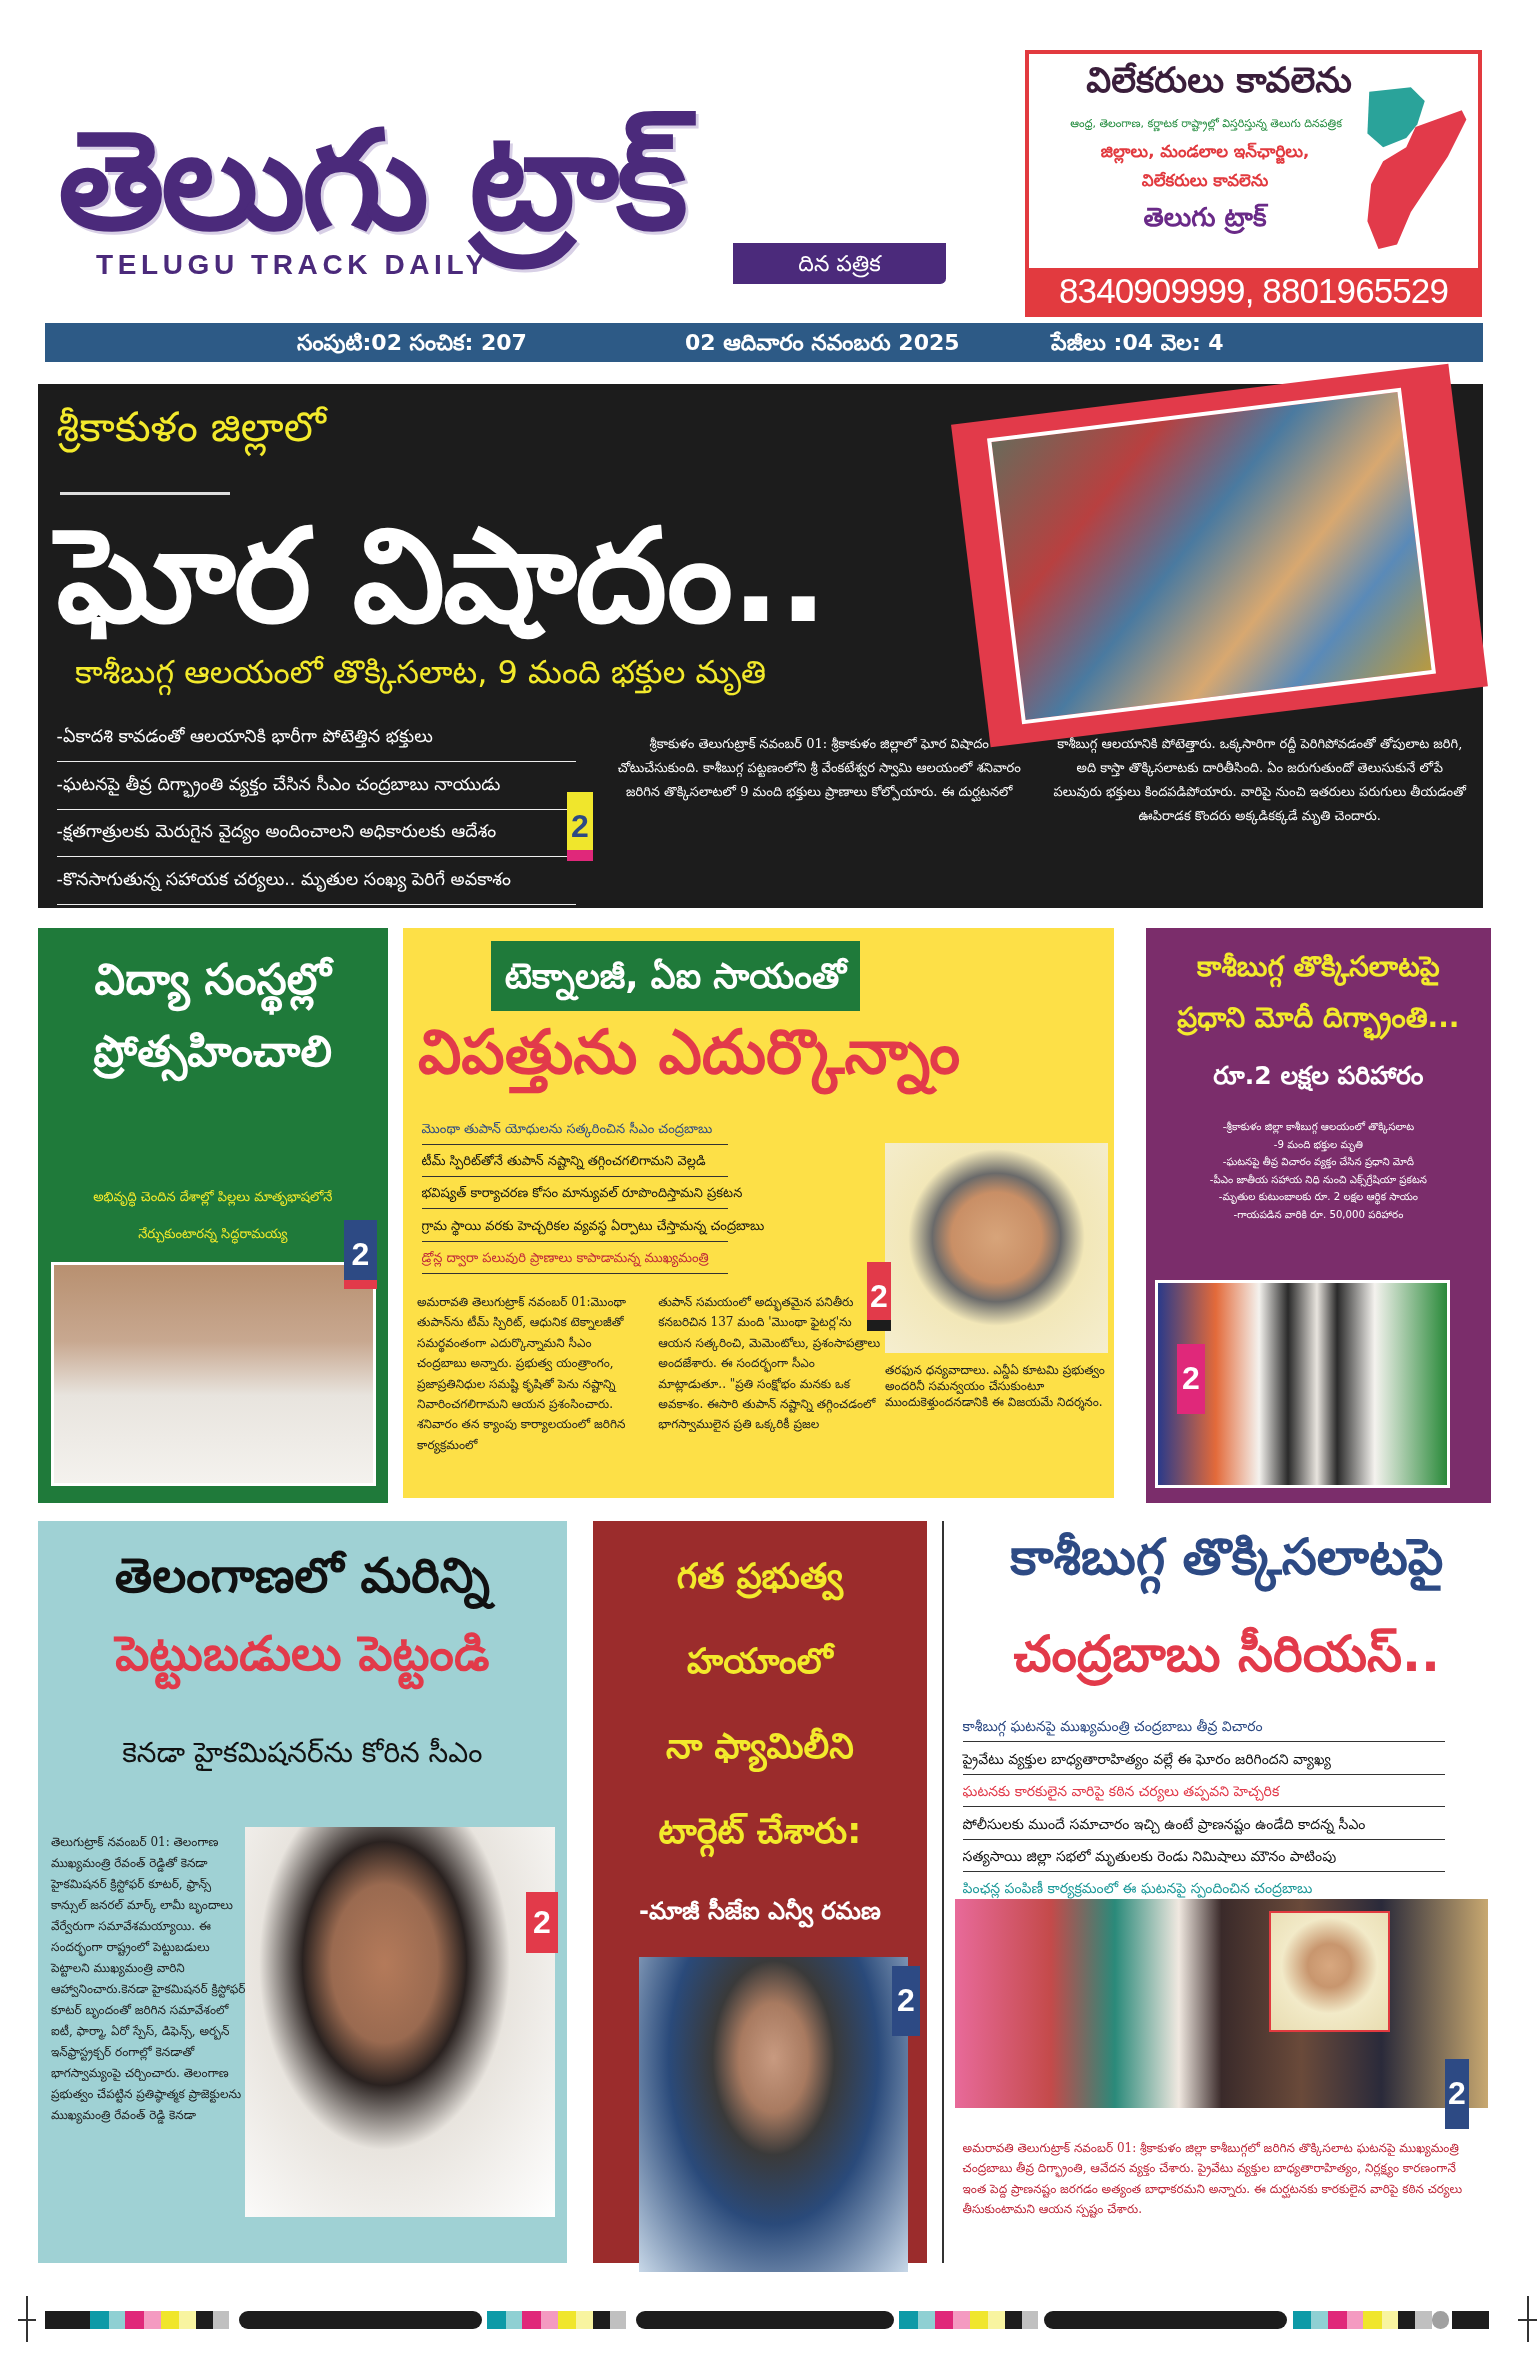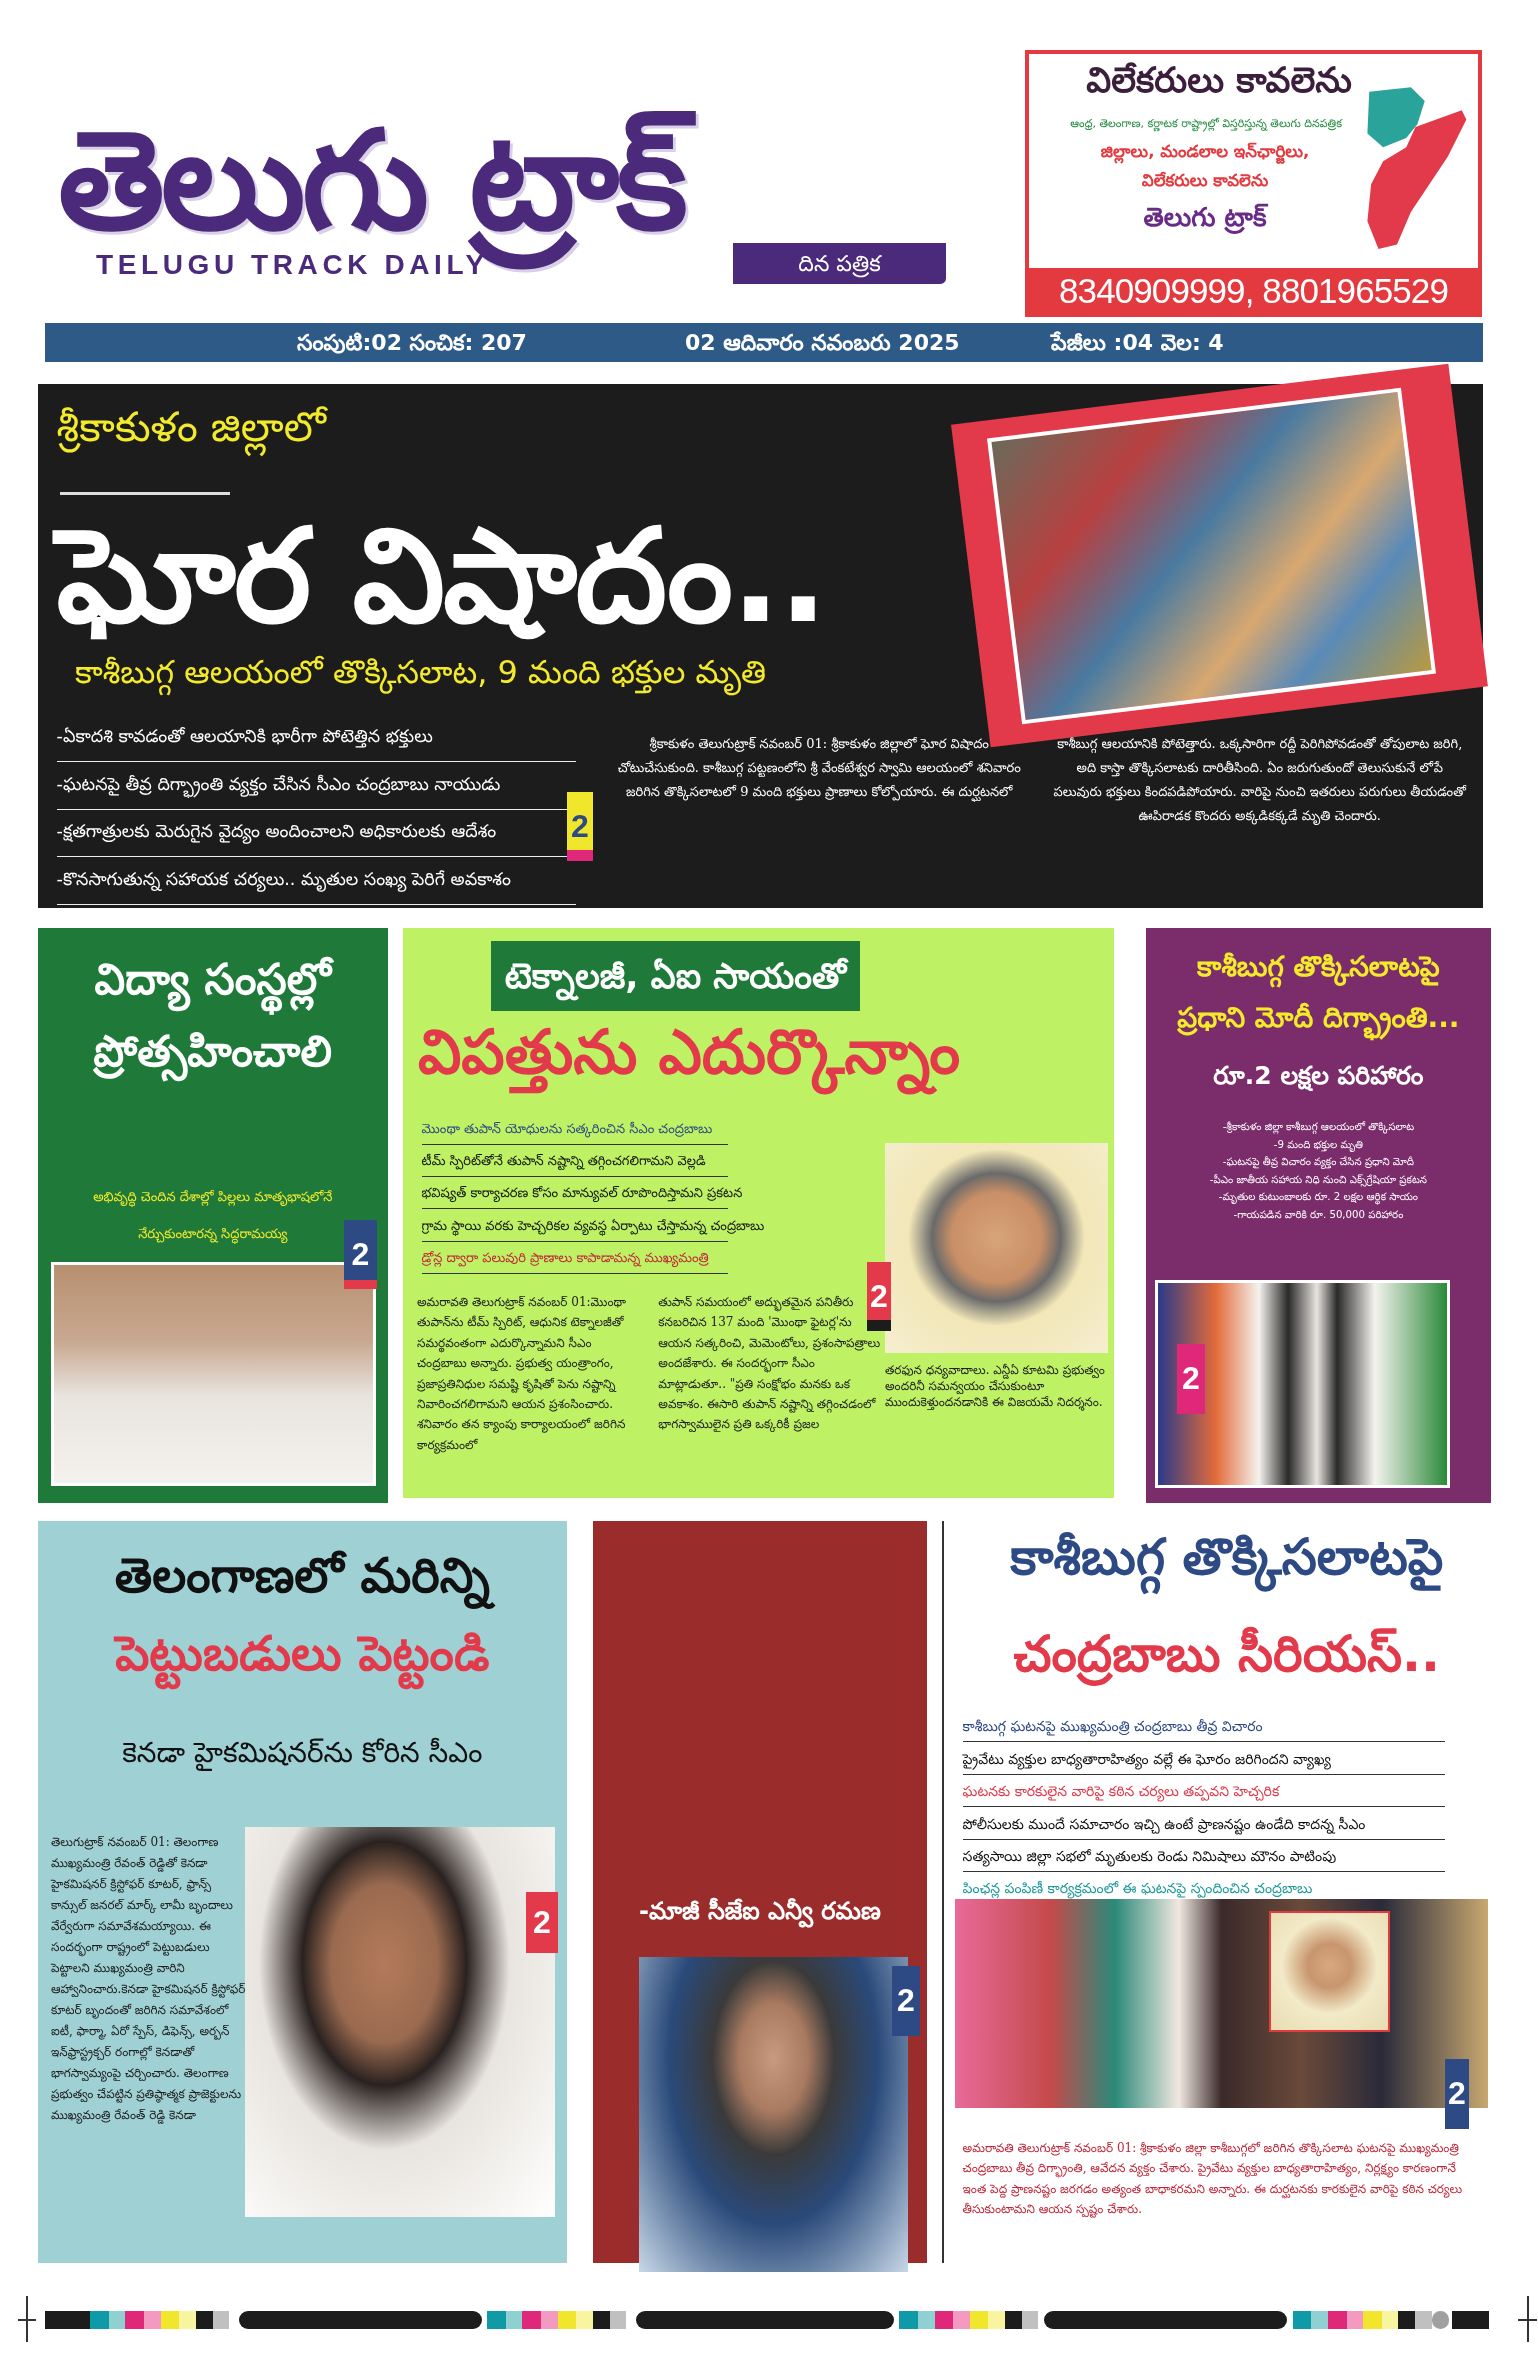--- a/index.html
+++ b/index.html
@@ -46,21 +46,21 @@
     font-size: 32px; line-height: 69px; text-align: center; }
   .lead-cols { position: absolute; left: 575px; top: 348px; width: 853px; display: flex; gap: 28px; }
   .lead-col { flex: 1; font-family: "DejaVu Serif", serif; font-size: 13px; line-height: 24px; color: #fff; text-align: center; }
 
   
   .green-box { left: 38px; top: 928px; width: 350px; height: 575px; background: #1f7a3a; }
   .green-head { position: absolute; left: 9.3px; top: 15px; width: 331px; text-align: center; font-size: 43px; line-height: 72px; color: #fff; font-weight: bold; }
   .green-deck { position: absolute; left: 9.3px; top: 250px; width: 331px; text-align: center; font-size: 13px; line-height: 37px; color: #f3ea2c; }
   .green-photo { position: absolute; left: 13px; top: 334px; width: 325px; height: 224px; border: 3.7px solid #fff;
     background: linear-gradient(180deg, #b89070 0%, #c8a890 35%, #e8e4de 60%, #f4f2ee 100%); }
-  .pink { left: 403px; top: 928px; width: 711px; height: 570px; background: #bef264; }
+  .pink { left: 403px; top: 928px; width: 711px; height: 570px; background: #fde047; }
   .pink-kicker { position: absolute; left: 88px; top: 13px; width: 369px; height: 70px; background: #1f7a3a; color: #fff; font-size: 35px; font-weight: bold; line-height: 70px; text-align: center; }
   .pink-head { position: absolute; left: 15px; top: 88px; width: 693px; font-size: 61px; font-weight: bold; color: #e23a4a; white-space: nowrap; }
   .pink-sub { position: absolute; left: 18.6px; width: 306px; font-size: 13px; line-height: 30px; border-bottom: 1.9px solid #333; white-space: nowrap; }
   .pink-photo { position: absolute; left: 482px; top: 215px; width: 223px; height: 210px;
     background: radial-gradient(circle at 50% 45%, #d7a47a 0%, #c98f66 28%, #6a6a6a 40%, #f2e7b8 55%, #f5eed0 100%); }
   .pink-cols { position: absolute; left: 14px; top: 364px; width: 464px; display: flex; gap: 18.6px; }
   .pink-col { flex: 1; font-family: "DejaVu Serif", serif; font-size: 12px; line-height: 20.4px; color: #222; }
   .pink-right-text { position: absolute; left: 482px; top: 434px; width: 223px; font-family: "DejaVu Serif", serif; font-size: 12px; line-height: 16px; color: #222; }
 
   .purple { left: 1146px; top: 928px; width: 345px; height: 575px; background: #7b2d6b; }
@@ -199,20 +199,26 @@
 <div class="abs teal">
   <div class="teal-head1">తెలంగాణలో మరిన్ని</div>
   <div class="teal-head2">పెట్టుబడులు పెట్టండి</div>
   <div class="teal-deck">కెనడా హైకమిషనర్‌ను కోరిన సీఎం</div>
   <div class="teal-body">తెలుగుట్రాక్ నవంబర్ 01: తెలంగాణ ముఖ్యమంత్రి రేవంత్ రెడ్డితో కెనడా హైకమిషనర్ క్రిస్టోఫర్ కూటర్, ఫ్రాన్స్ కాన్సుల్ జనరల్ మార్క్ లామీ బృందాలు వేర్వేరుగా సమావేశమయ్యాయి. ఈ సందర్భంగా రాష్ట్రంలో పెట్టుబడులు పెట్టాలని ముఖ్యమంత్రి వారిని ఆహ్వానించారు.కెనడా హైకమిషనర్ క్రిస్టోఫర్ కూటర్ బృందంతో జరిగిన సమావేశంలో ఐటీ, ఫార్మా, ఏరో స్పేస్, డిఫెన్స్, అర్బన్ ఇన్‌ఫ్రాస్ట్రక్చర్ రంగాల్లో కెనడాతో భాగస్వామ్యంపై చర్చించారు. తెలంగాణ ప్రభుత్వం చేపట్టిన ప్రతిష్ఠాత్మక ప్రాజెక్టులను ముఖ్యమంత్రి రేవంత్ రెడ్డి కెనడా</div>
   <div class="teal-photo"></div>
   <div class="page-tag" style="left:488px; top:371px; background:#e23a4a; color:#fff; width:32px; height:61px; line-height:61px;">2</div>
 </div>
 
 <div class="abs maroon">
+  <div class="maroon-head">
+    <div>గత ప్రభుత్వ</div>
+    <div>హయాంలో</div>
+    <div>నా ఫ్యామిలీని</div>
+    <div>టార్గెట్ చేశారు:</div>
+  </div>
   <div class="maroon-by">-మాజీ సీజేఐ ఎన్వీ రమణ</div>
   <div class="maroon-photo"></div>
   <div class="page-tag" style="left:299px; top:445px; background:#2d4a84; color:#fff; width:28px; height:70px;">2</div>
 </div>
 
 <div class="abs right3">
   <div class="r3-head1">కాశీబుగ్గ తొక్కిసలాటపై</div>
   <div class="r3-head2">చంద్రబాబు సీరియస్..</div>
   <div class="r3-sub" style="top:190px; color:#2d4a84;">కాశీబుగ్గ ఘటనపై ముఖ్యమంత్రి చంద్రబాబు తీవ్ర విచారం</div>
   <div class="r3-sub" style="top:223px; color:#111;">ప్రైవేటు వ్యక్తుల బాధ్యతారాహిత్యం వల్లే ఈ ఘోరం జరిగిందని వ్యాఖ్య</div>

